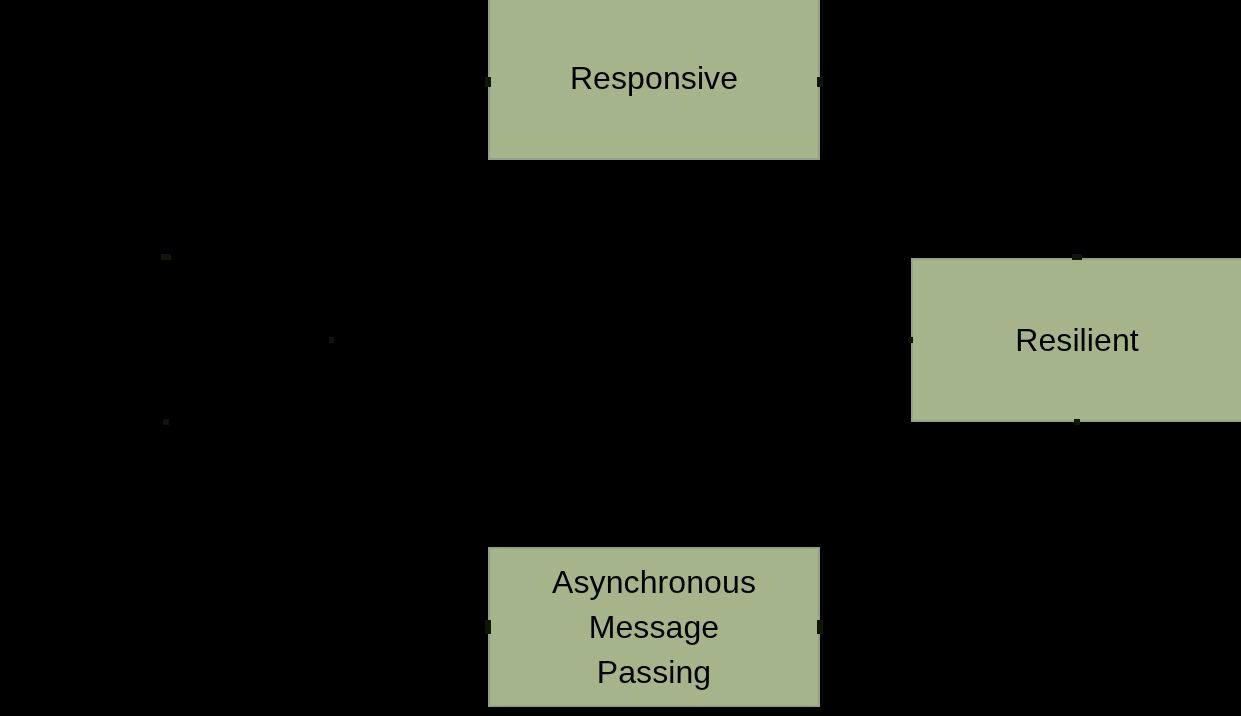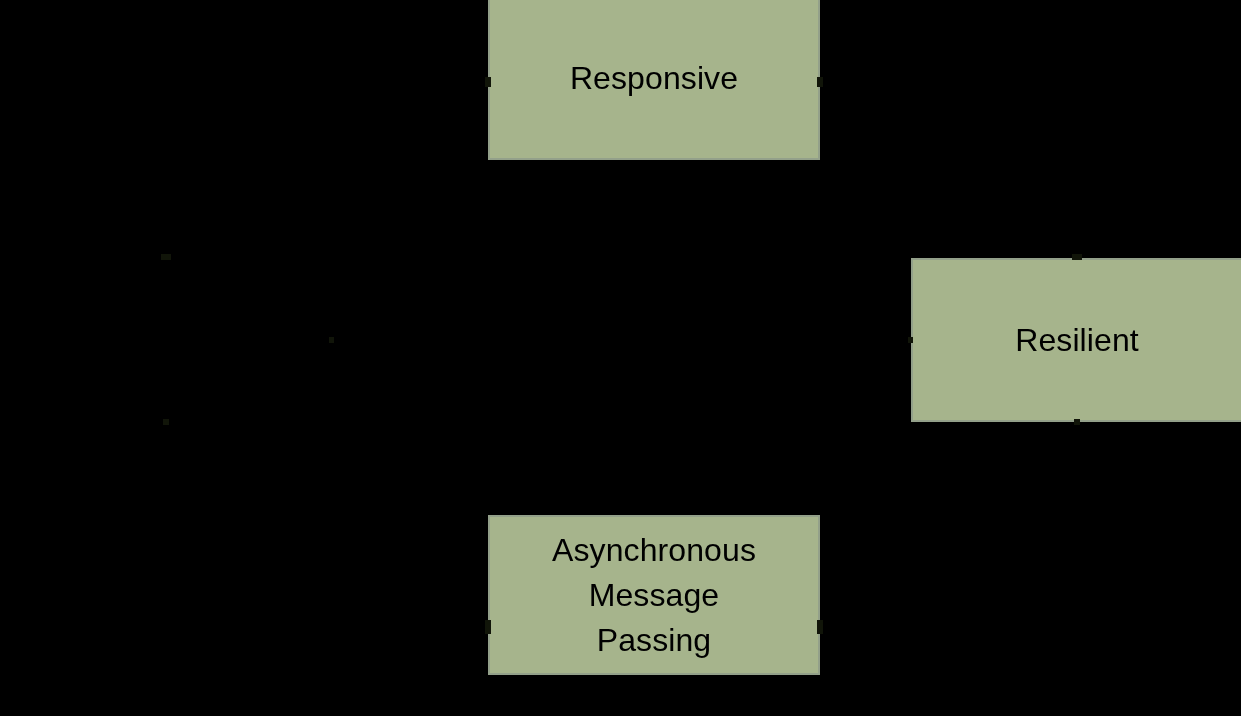--- a/index.html
+++ b/index.html
@@ -78,21 +78,21 @@
     height: 164px;
   }
   #node-resilient {
     left: 911px;
     top: 258px;
     width: 332px;
     height: 164px;
   }
   #node-async {
     left: 488px;
-    top: 515px;
+    top: 547px;
     width: 332px;
     height: 160px;
   }
   #node-async .node-label {
     line-height: 45px;
   }
 </style>
 </head>
 <body>
 

